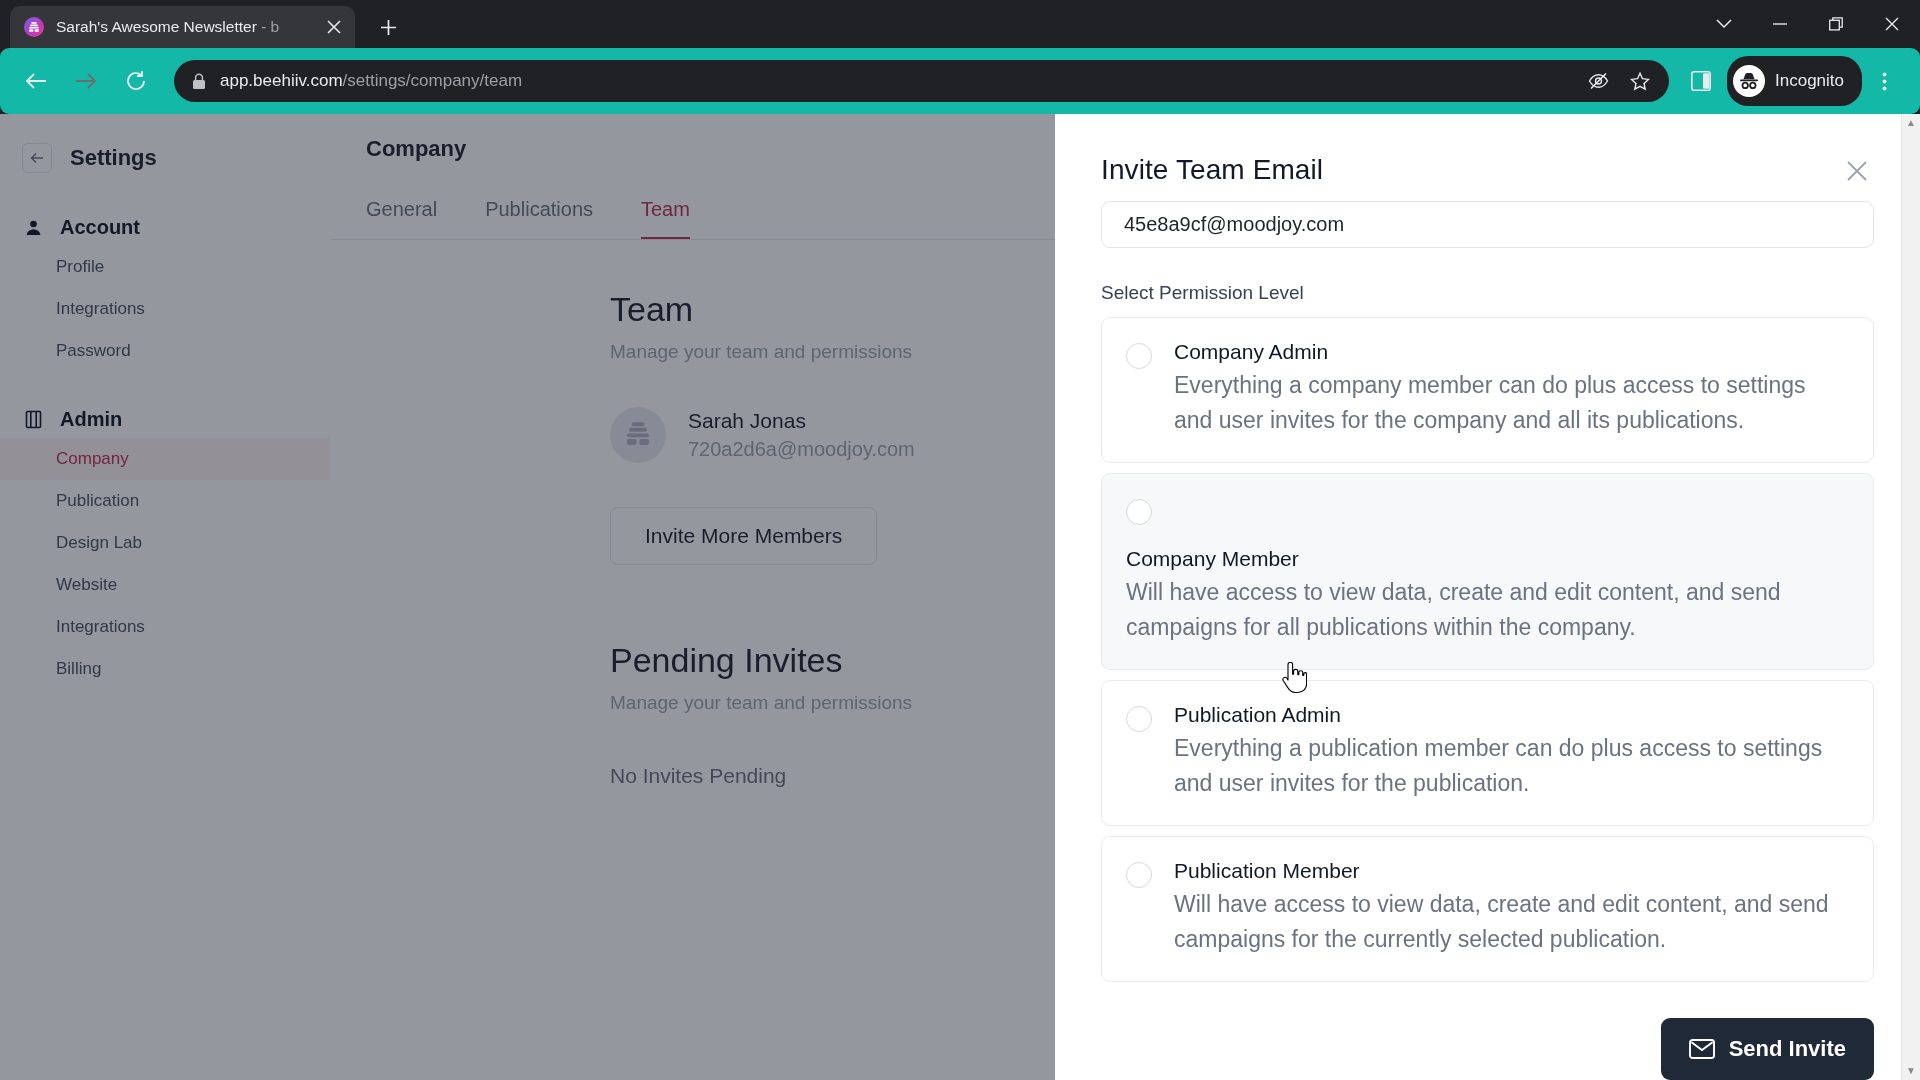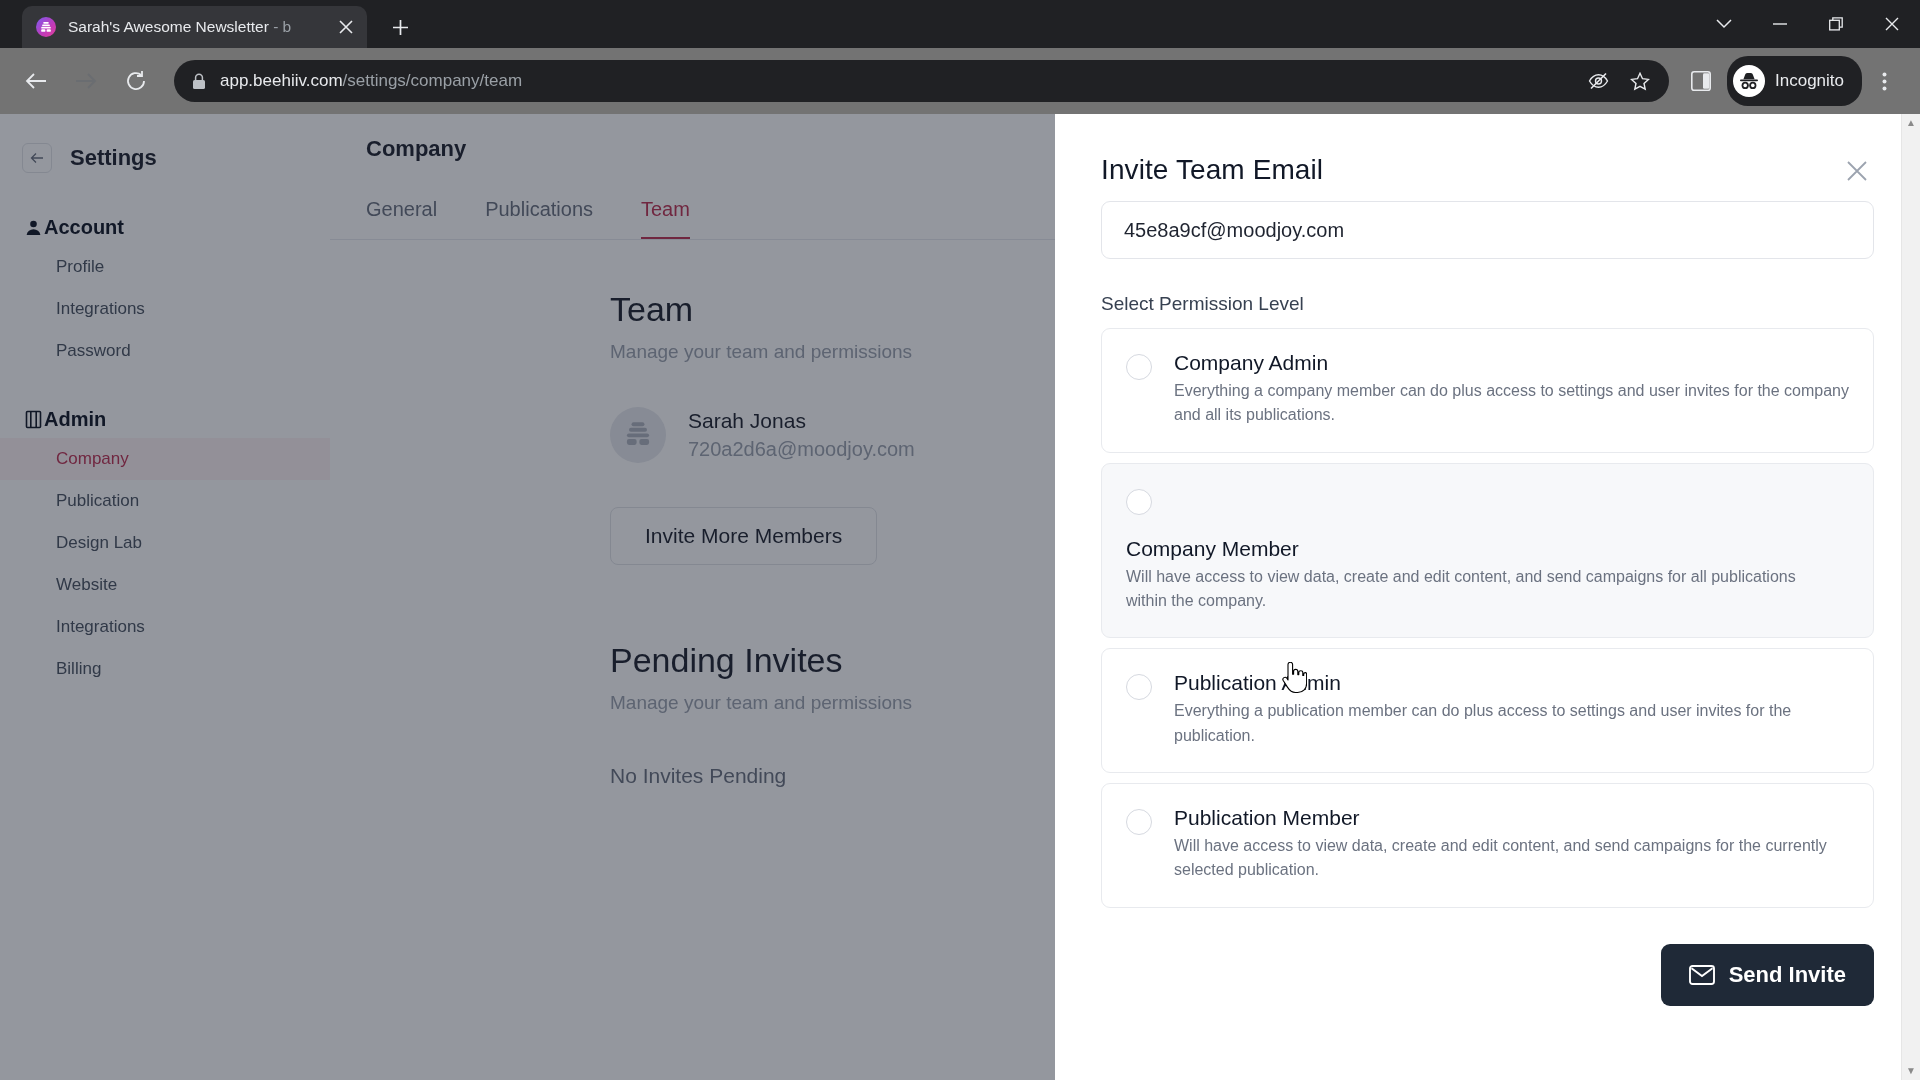--- a/index.html
+++ b/index.html
@@ -8,21 +8,21 @@
     overflow: hidden;
     font-family: "Liberation Sans", sans-serif;
     background: #202124;
   }
 
   
   .browser { width: 1920px; height: 1080px; position: relative; }
 
   .tabstrip {
     height: 48px; background: #202124;
-    display: flex; align-items: flex-end; padding-left: 22px;
+    display: flex; align-items: flex-end; padding-left: 10px;
     position: relative;
   }
   .tab {
     width: 345px; height: 42px;
     background: #35363a; border-radius: 10px 10px 0 0;
     display: flex; align-items: center; padding: 0 8px 0 14px;
     position: relative;
   }
   .favicon {
     width: 20px; height: 20px; border-radius: 50%;
@@ -48,22 +48,22 @@
     display: flex; align-items: center; justify-content: center;
     color: #e8eaed; border-radius: 50%;
   }
   .wincontrols {
     position: absolute; right: 0; top: 0; height: 48px;
     display: flex; align-items: center;
   }
   .wc { width: 56px; height: 48px; display:flex; align-items:center; justify-content:center; color:#e8eaed; }
 
   .toolbar {
-    height: 66px; background: #737373;
-    display: flex; align-items: center; padding: 16px 14px;
+    height: 66px; background: #14b8a6;
+    display: flex; align-items: center; padding: 16px 14px; border-radius: 9px;
   }
   .nav-btn {
     width: 44px; height: 44px; border-radius: 50%;
     display: flex; align-items: center; justify-content: center;
     color: #e8eaed; margin-right: 6px; flex:none;
   }
   .nav-btn.disabled { color: #6a6d71; }
   .omnibox {
     flex: 1; height: 42px; background: #202124; border-radius: 21px;
     display: flex; align-items: center; padding: 0 10px 0 18px;
@@ -95,21 +95,21 @@
   .app { position:absolute; inset:0; display:flex; background:#fff; }
   .sidebar { width: 330px; flex:none; padding: 22px 0 0 0; background:#fff; }
   .side-head { display:flex; align-items:center; gap: 18px; padding: 0 26px 0 22px; height: 44px; }
   .back-sq {
     width: 30px; height: 30px; border:1px solid #e2e4e8; border-radius:6px;
     display:flex; align-items:center; justify-content:center; color:#6b7280; flex:none;
   }
   .side-title { font-size: 22px; color:#1f2430; font-weight: 600; }
   .side-group { margin-top: 28px; }
   .side-group-head {
-    display:flex; align-items:center; padding: 0 22px; height: 38px;
+    display:flex; align-items:center; gap: 16px; padding: 0 22px; height: 38px;
     color:#111827; font-size: 20px; font-weight: 600;
   }
   .side-group-head .gicon { width:22px; display:flex; justify-content:center; color:#111827; flex:none;}
   .side-link {
     height: 42px; display:flex; align-items:center;
     padding-left: 56px; font-size: 17px; color:#4b5563;
   }
   .side-link.active { color:#be3455; background:#fdf2f5; }
 
   .content { flex:1; min-width:0; position:relative; }
@@ -157,21 +157,21 @@
     border: 1px solid #e8eaee; border-radius: 9px;
     padding: 22px 24px 24px 24px; margin-bottom: 10px;
     display: flex; gap: 22px; background:#fff;
   }
   .opt.hover { background:#f7f8fa;flex-direction:column; }
   .radio {
     width: 26px; height: 26px; border-radius: 50%;
     border: 1.6px solid #d6d9e0; background:#fff; flex:none; margin-top: 3px;
   }
   .opt-name { font-size: 21px; color:#111827; }
-  .opt-desc { font-size: 16px; color:#6b7280; margin-top: 4px; line-height: 1.52; max-width: 700px; }
+  .opt-desc { font-size: 23px; color:#6b7280; margin-top: 4px; line-height: 1.52; max-width: 700px; }
   .drawer-foot { margin-top: 26px; display:flex; justify-content:flex-end; }
   .primary-btn {
     display:inline-flex; align-items:center; gap: 14px;
     height: 62px; padding: 0 28px; background:#1f2937; color:#fff;
     border: none; border-radius: 9px; font-size: 22px; font-weight:700;
     font-family: "Liberation Sans", sans-serif;
   }
 
   
   .cursor { position:absolute; left: 1281px; top: 548px; pointer-events:none; }

